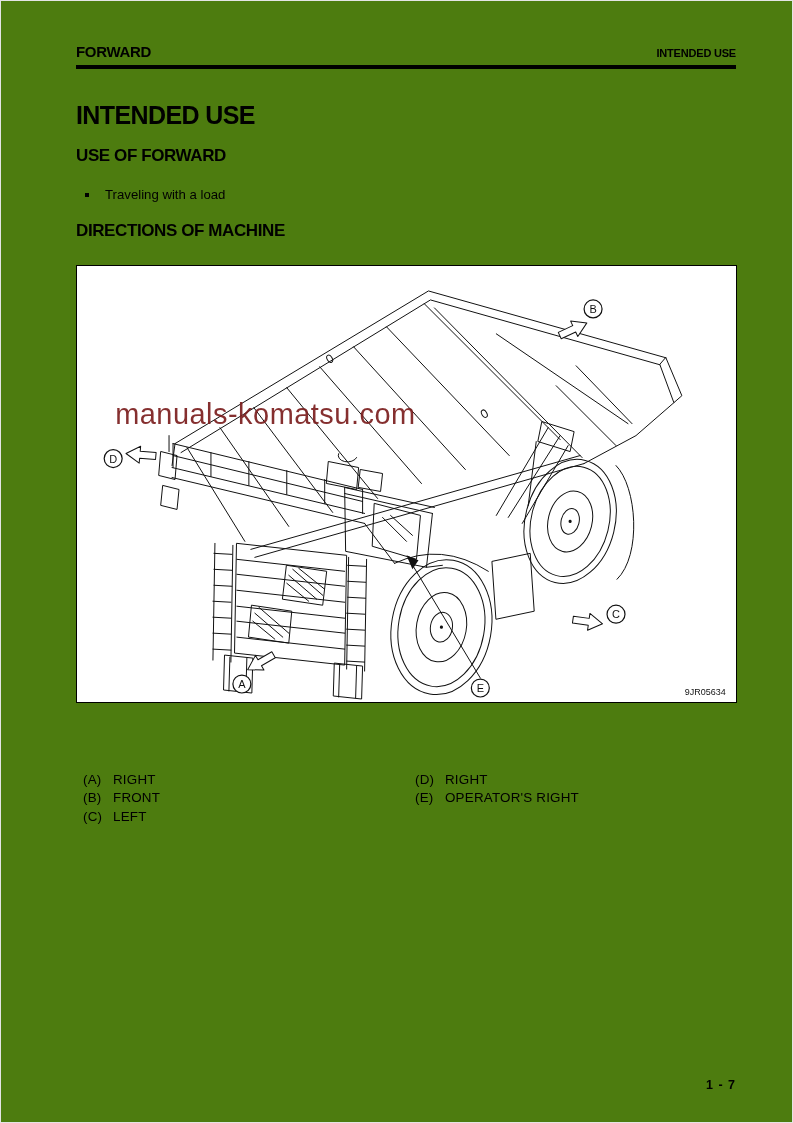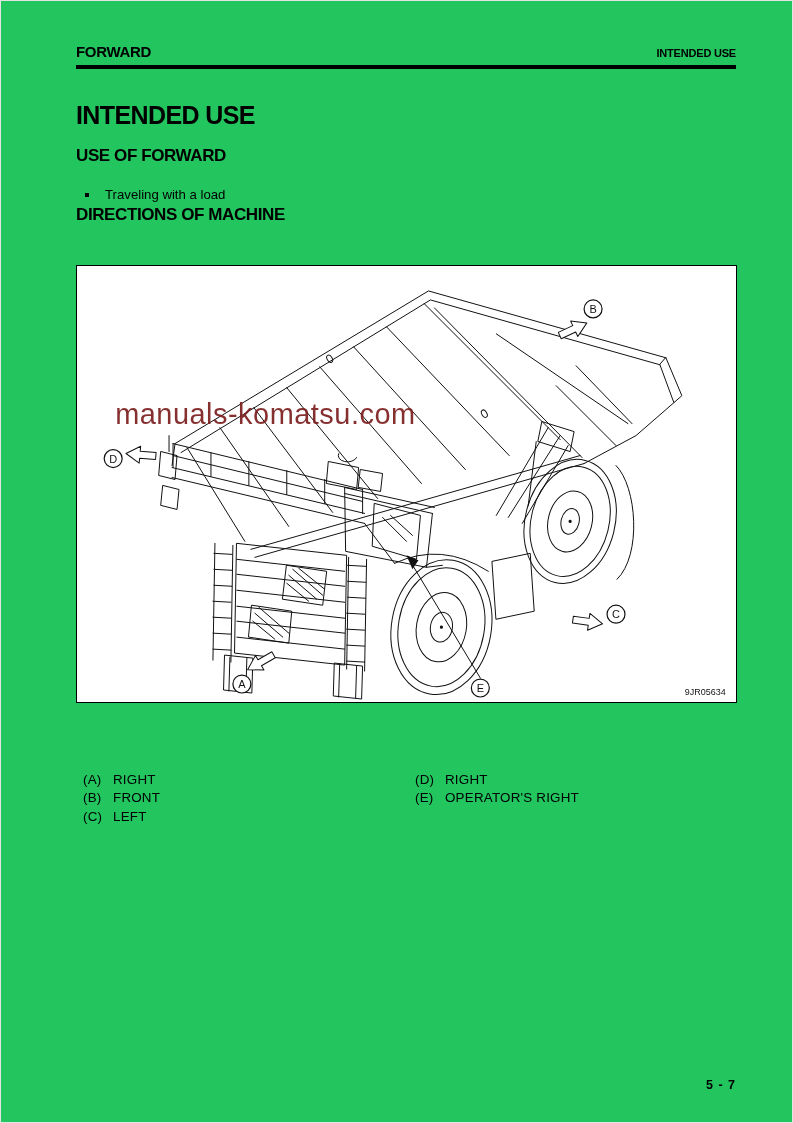--- a/index.html
+++ b/index.html
@@ -1,19 +1,19 @@
 <!DOCTYPE html>
 <html><head>
 <meta charset="utf-8">
 <style>
   html,body{margin:0;padding:0;background:#ffffff;}
   .page{
     position:relative;
     width:793px;height:1123px;
-    background:#22c55e;
+    background:#4d7c0f;
     font-family:"Liberation Sans", sans-serif;
     color:#000;
     overflow:hidden;
     box-sizing:border-box;
     border:1px solid #e4e4e4;
   }
   .hdr-left{
     position:absolute;left:75px;top:42px;
     font-size:15px;font-weight:bold;letter-spacing:-0.3px;
   }
@@ -26,21 +26,21 @@
   }
   .doc-title{
     position:absolute;left:75px;top:100px;
     font-size:25px;font-weight:bold;letter-spacing:-0.6px;
   }
   .sec-heading{
     position:absolute;left:75px;
     font-size:17px;font-weight:bold;letter-spacing:-0.4px;
   }
   .sec-heading.use{top:145px;}
-  .sec-heading.dir{top:204px;}
+  .sec-heading.dir{top:220px;}
   .intro-text{
     position:absolute;left:75px;top:166px;width:660px;
     font-size:13.2px;
   }
   .bullet-row{
     position:absolute;left:84px;top:186px;
     display:flex;align-items:center;gap:16px;
     font-size:13.2px;
   }
   .bullet-square{width:4px;height:4px;background:#000;display:inline-block;}
@@ -260,15 +260,15 @@
         <span class="legend-key">(D)</span>
         <span>RIGHT</span>
       </div>
       <div class="legend-row">
         <span class="legend-key">(E)</span>
         <span>OPERATOR'S RIGHT</span>
       </div>
     </div>
   </div>
 
-  <div class="page-num">5 - 7</div>
+  <div class="page-num">1 - 7</div>
 
 </div>
 
 </body></html>

